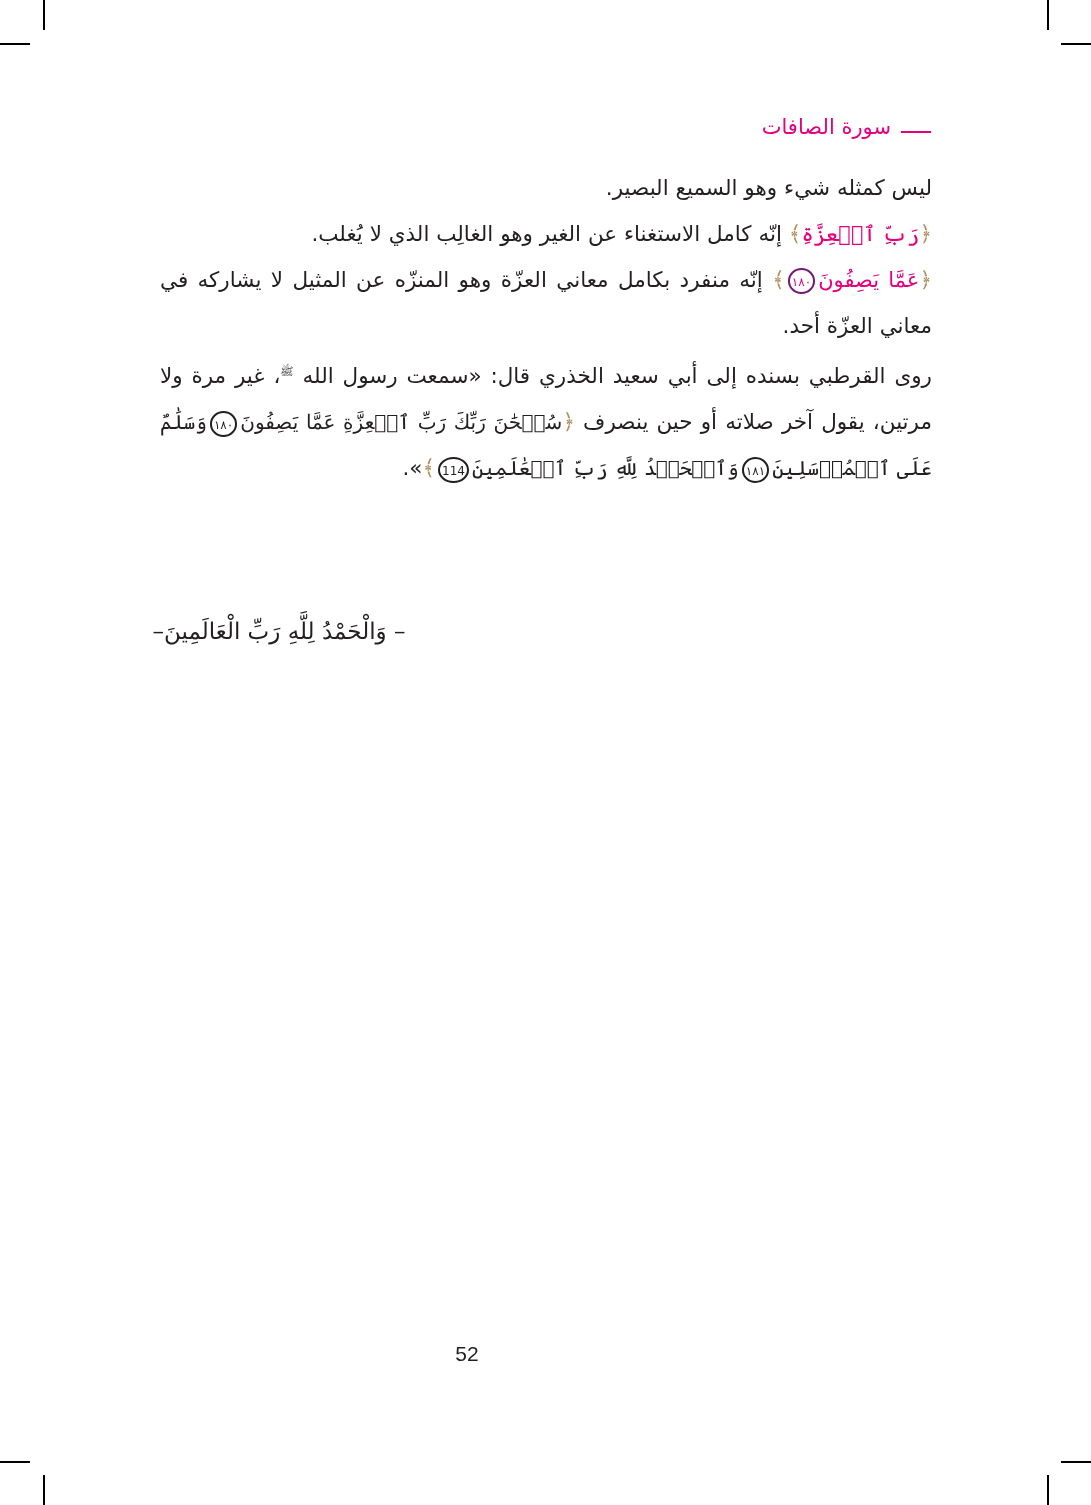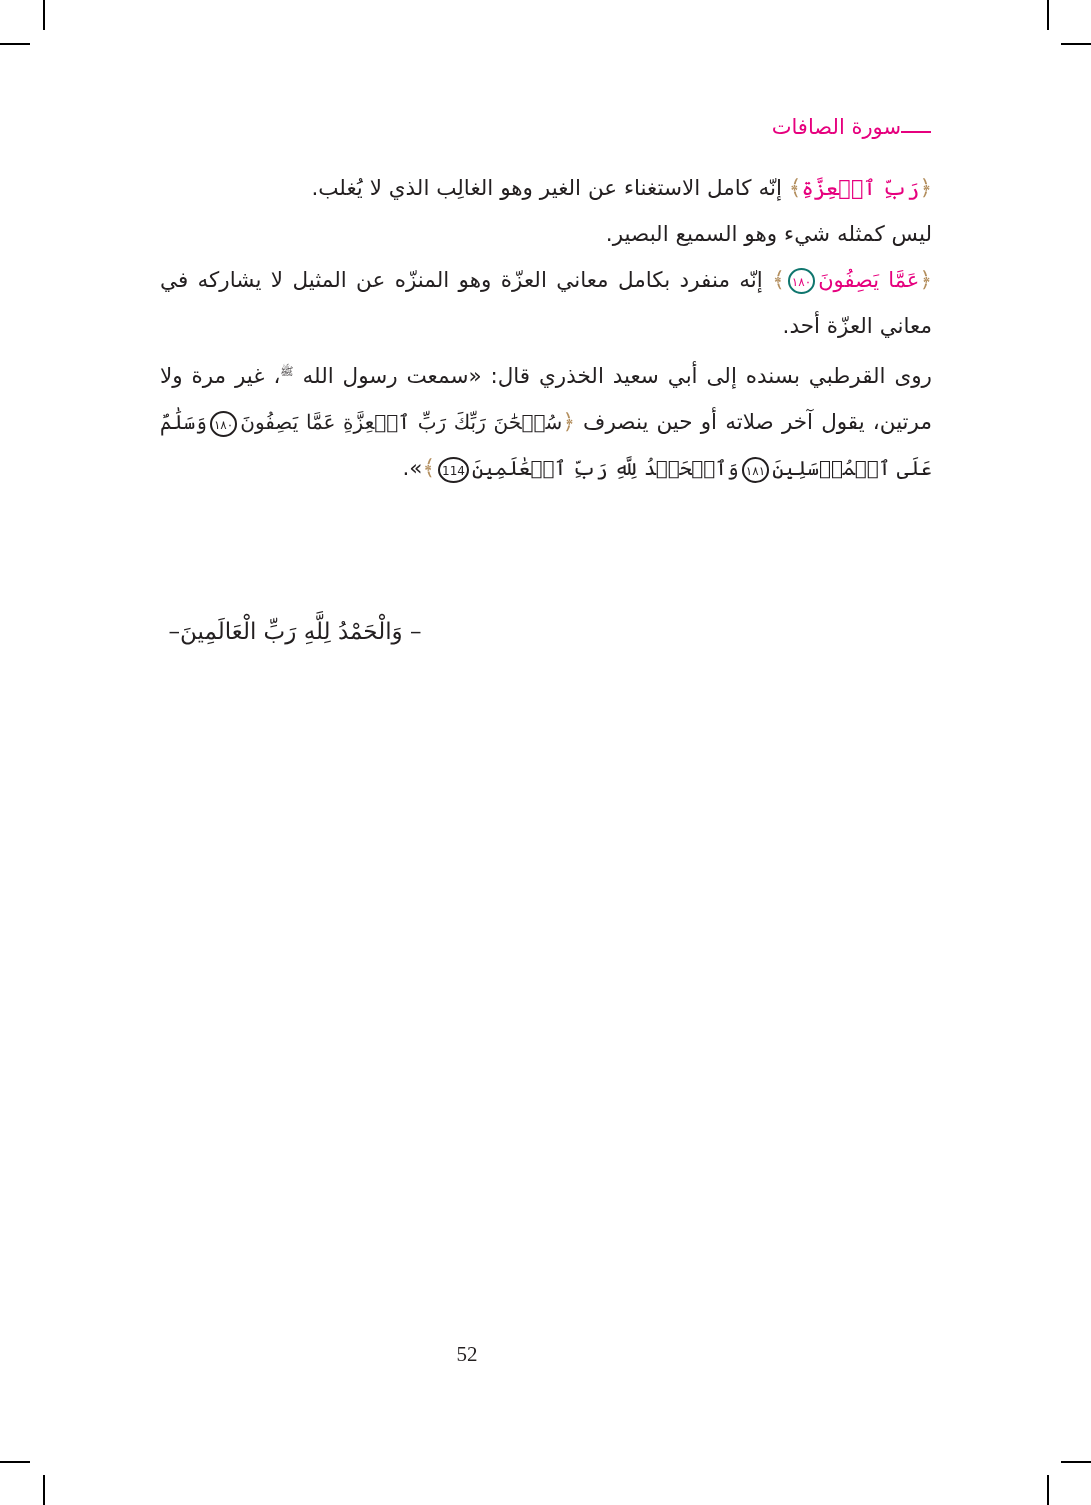--- a/index.html
+++ b/index.html
@@ -3,74 +3,74 @@
 <meta charset="utf-8">
 <style>
   html, body { margin:0; padding:0; }
   body {
     width:1091px; height:1505px; background:#ffffff; position:relative; overflow:hidden;
     font-family:"DejaVu Sans", sans-serif; color:#231f20;
   }
   .crop { position:absolute; background:#000; }
   .header {
     position:absolute; top:110px; right:160px; height:34px;
-    display:flex; flex-direction:row-reverse; align-items:center; 
+    display:flex; flex-direction:row-reverse; align-items:center; gap:10px;
   }
   .header .bar { width:30px; height:2px; background:#e6007e; margin-top:10px; }
   .header .title { color:#e6007e; font-size:21px; direction:rtl; font-family:"DejaVu Sans", sans-serif; }
   .content {
     position:absolute; top:165px; left:160px; width:772px;
     direction:rtl; text-align:justify; text-align-last:right;
     font-size:21.5px; line-height:46px;
   }
   .content p { margin:0; }
   .q { color:#e6007e; font-family:"DejaVu Serif", serif; font-size:21px; }
   .br { color:#b38e5d; font-family:"DejaVu Serif", serif; }
   .ayah {
     display:inline-block; min-width:26px; height:26px; line-height:24px;
-    border:2px solid #0f766e; border-radius:50%; text-align:center;
+    border:2px solid #701a75; border-radius:50%; text-align:center;
     font-size:12px; color:#e6007e; vertical-align:middle; margin:0 3px; box-sizing:border-box;
     padding:0 2px; font-family:"DejaVu Sans", sans-serif;
   }
   .q-inline { color:#231f20; font-family:"DejaVu Serif", serif; font-size:20px; }
   .q-inline .ayah { border-color:#231f20; color:#231f20; }
   .pbuh { font-size:11px; vertical-align:super; }
   .closing {
-    position:absolute; top:618px; left:160px; width:270px; direction:rtl; text-align:center;
+    position:absolute; top:618px; left:144px; width:270px; direction:rtl; text-align:center;
     font-family:"DejaVu Serif", serif; font-size:23px; color:#231f20;
   }
   .page-num {
     position:absolute; top:1342px; left:0; width:934px; text-align:center;
-    font-family:Liberation Serif, serif; font-size:21px; color:#231f20;
+    font-family:Liberation Sans, sans-serif; font-size:21px; color:#231f20;
   }
 </style>
 </head>
 <body>
 
 <div class="crop" style="left:43px;top:0;width:2px;height:30px;"></div>
 <div class="crop" style="left:0;top:43px;width:30px;height:2px;"></div>
 <div class="crop" style="left:1047px;top:0;width:2px;height:30px;"></div>
 <div class="crop" style="left:1061px;top:43px;width:30px;height:2px;"></div>
 <div class="crop" style="left:0;top:1461px;width:30px;height:2px;"></div>
 <div class="crop" style="left:43px;top:1475px;width:2px;height:30px;"></div>
 <div class="crop" style="left:1061px;top:1461px;width:30px;height:2px;"></div>
 <div class="crop" style="left:1047px;top:1475px;width:2px;height:30px;"></div>
 
 <div class="header">
   <span class="bar"></span>
   <span class="title">سورة الصافات</span>
 </div>
 
 <div class="content">
+  <p>ليس كمثله شيء وهو السميع البصير.</p>
+
   <p>
     <span class="br">﴿</span><span class="q">رَبِّ ٱلۡعِزَّةِ</span><span class="br">﴾</span>
     <span>إنّه كامل الاستغناء عن الغير وهو الغالِب الذي لا يُغلب.</span>
   </p>
-
-  <p>ليس كمثله شيء وهو السميع البصير.</p>
 
   <p>
     <span class="br">﴿</span><span class="q">عَمَّا يَصِفُونَ</span><span class="ayah">١٨٠</span><span class="br">﴾</span>
     <span>إنّه منفرد بكامل معاني العزّة وهو المنزّه عن المثيل لا يشاركه في معاني العزّة أحد.</span>
   </p>
 
 
 
   <p>
     <span>روى القرطبي بسنده إلى أبي سعيد الخذري قال: «سمعت رسول الله</span>

